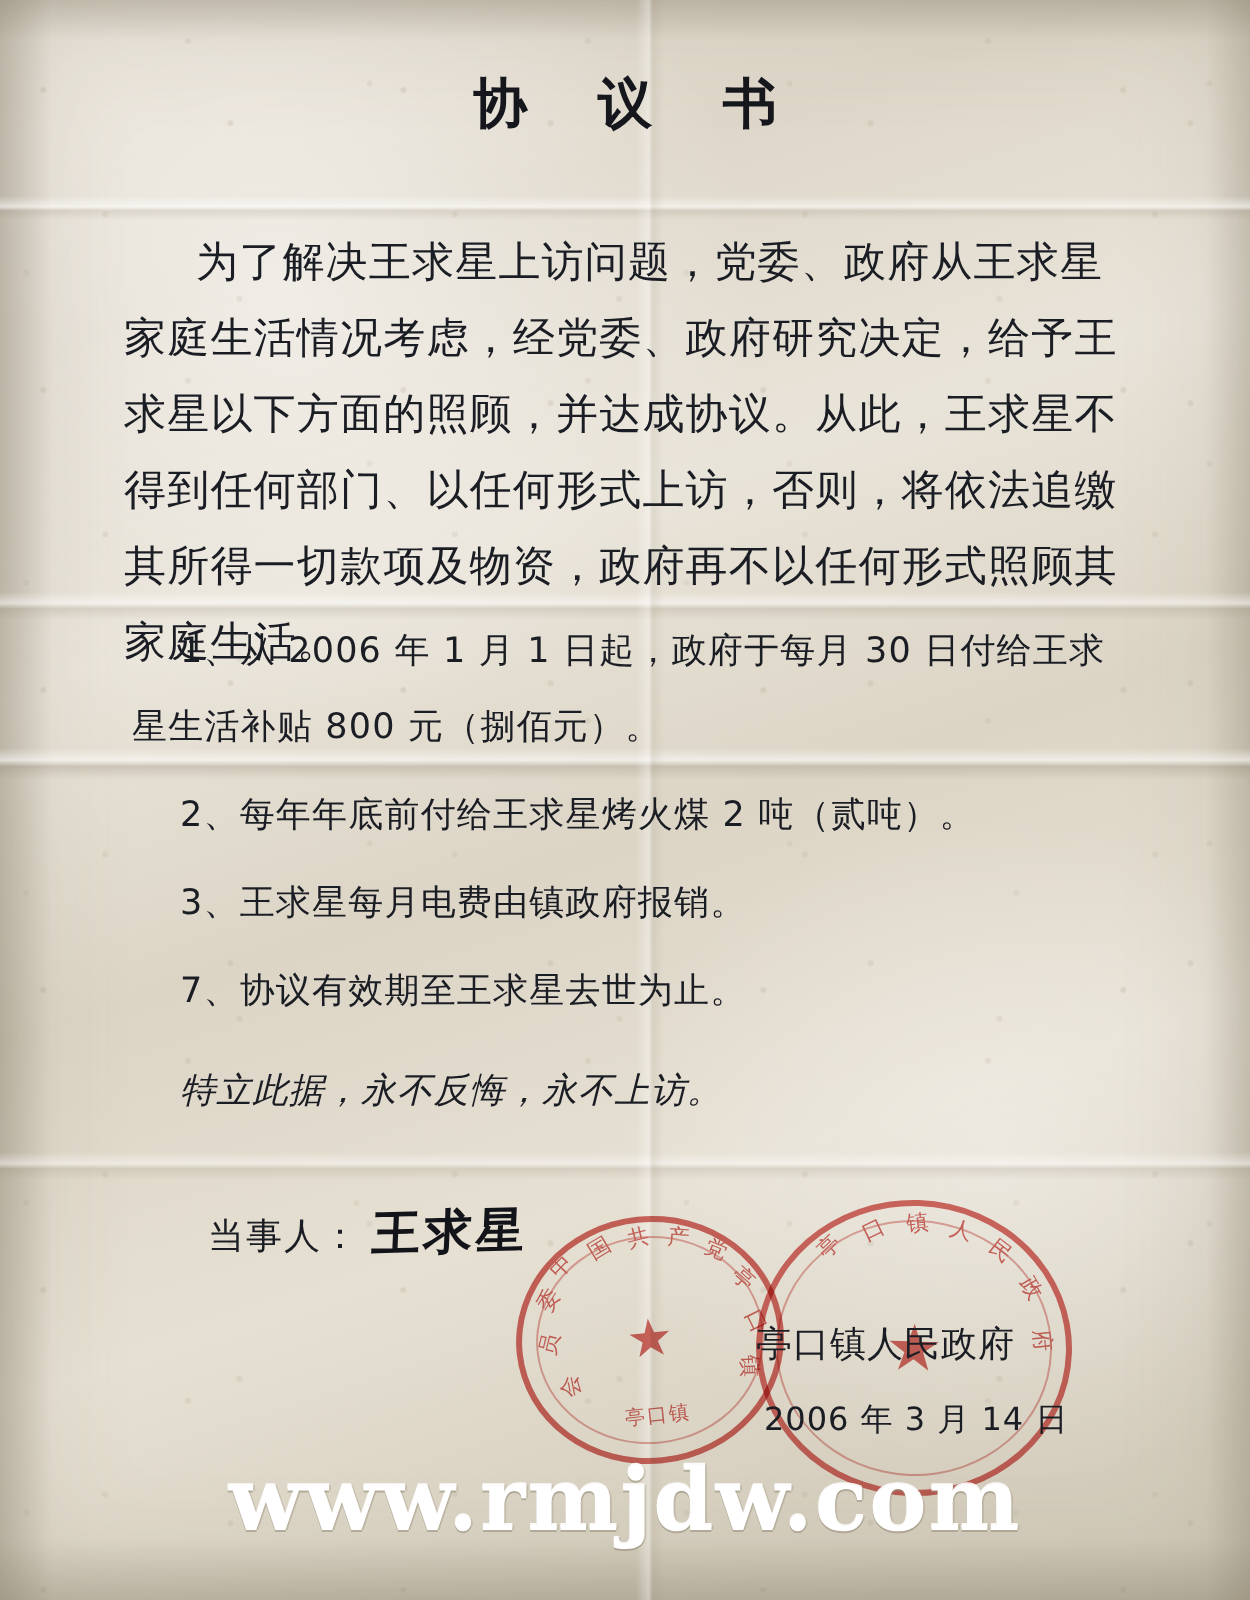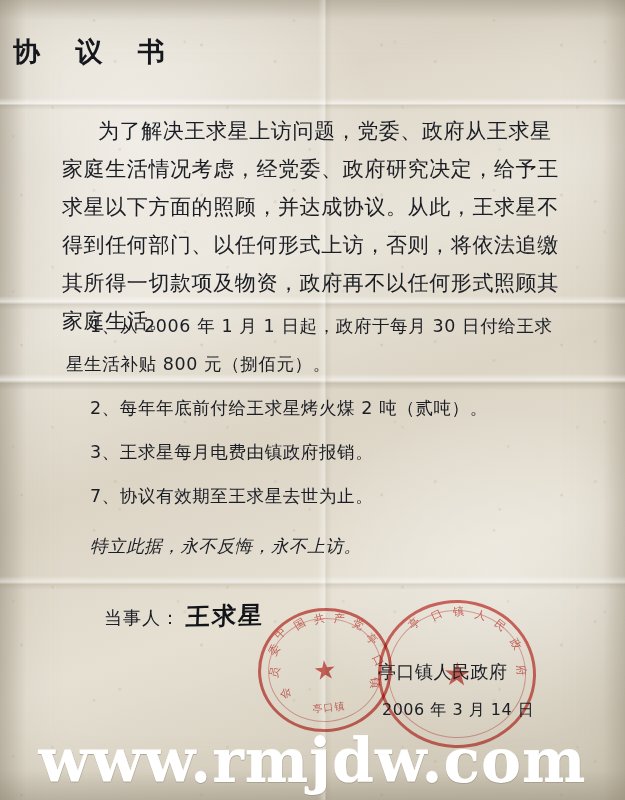--- a/index.html
+++ b/index.html
@@ -80,20 +80,21 @@
 
   .doc-text {
     position: absolute;
     color: #1d1f27;
     font-family: "DejaVu Sans", sans-serif;
   }
   .title {
     top: 34px;
     left: 0;
     width: 625px;
+    text-align: center;
     font-size: 27px;
     letter-spacing: 13px;
     font-weight: 600;
     color: #15171d;
     text-indent: 13px;
   }
   .body-block {
     top: 112px;
     left: 62px;
     width: 510px;
@@ -208,21 +209,21 @@
     font-size: 10px;
     letter-spacing: 1px;
   }
 
   .watermark {
     position: absolute;
     left: 0; right: 0;
     top: 726px;
     text-align: center;
     font-family: "DejaVu Serif", serif;
-    font-size: 60px;
+    font-size: 43px;
     font-weight: 700;
     color: #ffffff;
     letter-spacing: 1px;
     text-shadow:
       0 1px 0 rgba(150,140,120,0.55),
       0 -1px 0 rgba(255,255,255,0.9),
       1px 0 0 rgba(160,150,130,0.35);
     pointer-events: none;
   }
 </style>

